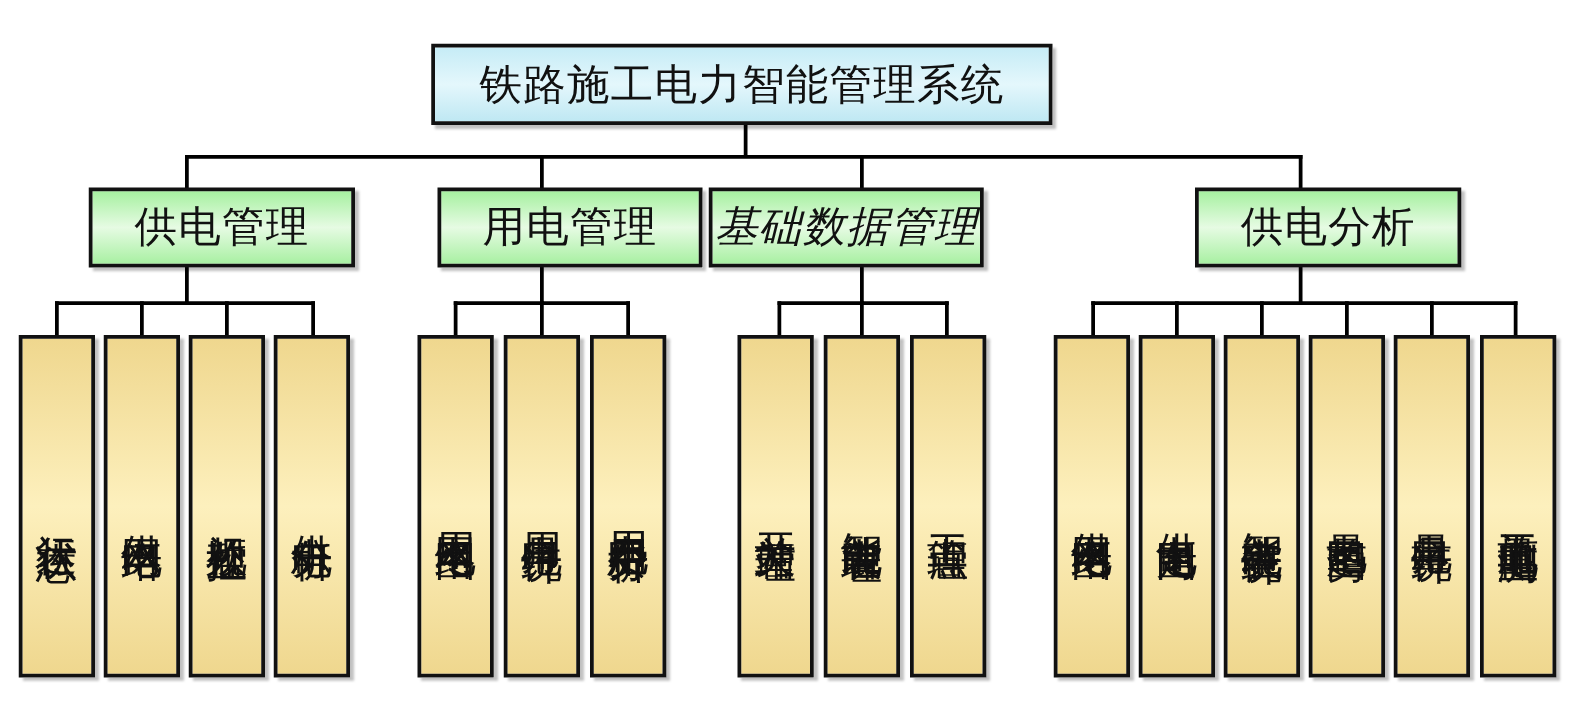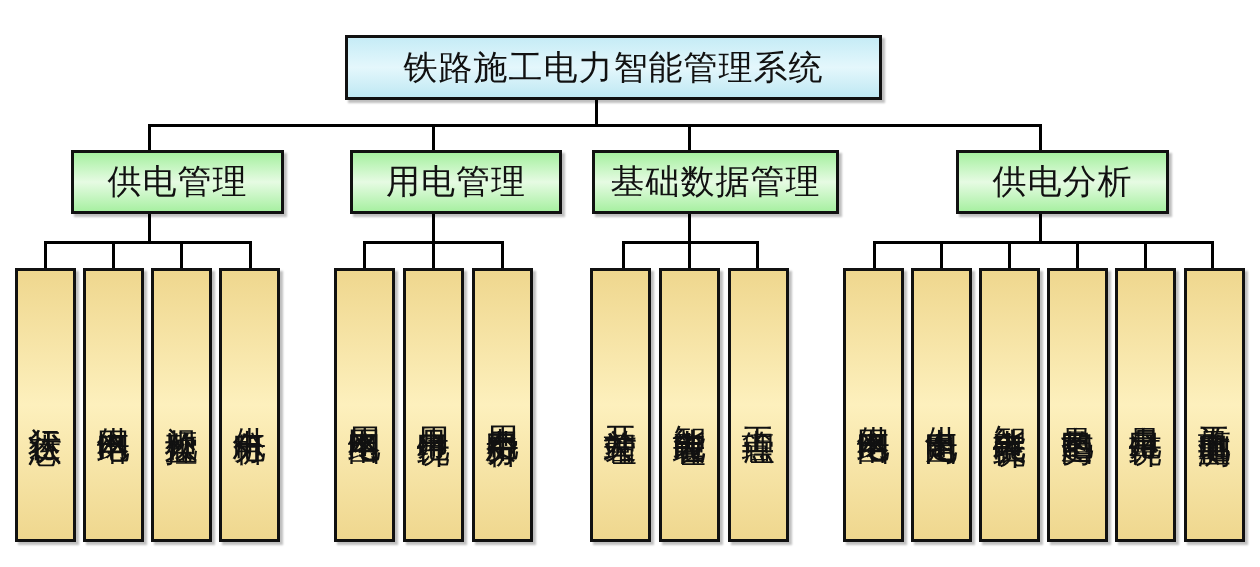--- a/index.html
+++ b/index.html
@@ -2,21 +2,21 @@
 <html><head>
 <meta charset="utf-8">
 <style>
   html, body { margin: 0; padding: 0; background: #ffffff; }
   body { width: 1260px; height: 567px; position: relative; overflow: hidden;
          font-family: "DejaVu Serif", "Liberation Serif", serif; color: #111; }
   .line { position: absolute; background: #000; }
   .box { position: absolute; box-sizing: border-box; border: 3px solid #111;
          display: flex; align-items: center; justify-content: center;
          box-shadow: 3px 3px 2px rgba(0,0,0,0.25); }
-  .root { left: 345px; top: 35px; width: 537px; height: 65px;
+  .root { left: 345px; top: 35px; width: 497px; height: 65px;
           background: linear-gradient(to bottom, #c6ecf6 0%, #e4f7fc 50%, #bfe8f3 100%);
           font-size: 34px; letter-spacing: 1px; }
   .l2 { top: 150px; height: 64px;
         background: linear-gradient(to bottom, #a6f0a0 0%, #e6fbe3 50%, #a8f0a2 100%);
         font-size: 34px; letter-spacing: 1px; margin-left: 23px; }
   .leaf { top: 268px; width: 61px; height: 274px;
           background: linear-gradient(to bottom, #efd78e 0%, #fdf0bd 50%, #efd78e 100%);
           font-size: 33px; line-height: 1.2; }
   .vtext { writing-mode: vertical-rl; text-orientation: upright; letter-spacing: 2px; }
 </style>
@@ -63,21 +63,21 @@
   <div class="box root">
     <span>铁路施工电力智能管理系统</span>
   </div>
 
   <div class="box l2" style="left:48px; width:213px;">
     <span>供电管理</span>
   </div>
   <div class="box l2" style="left:327px; width:212px;">
     <span>用电管理</span>
   </div>
-  <div class="box l2" style="left:569px; width:247px;">
+  <div class="box l2" style="left:544px; width:220px;font-style:italic;">
     <span>基础数据管理</span>
   </div>
   <div class="box l2" style="left:933px; width:213px;">
     <span>供电分析</span>
   </div>
 
   <div class="box leaf" style="left:15px;">
     <span class="vtext">运行状态</span>
   </div>
   <div class="box leaf" style="left:83px;">

